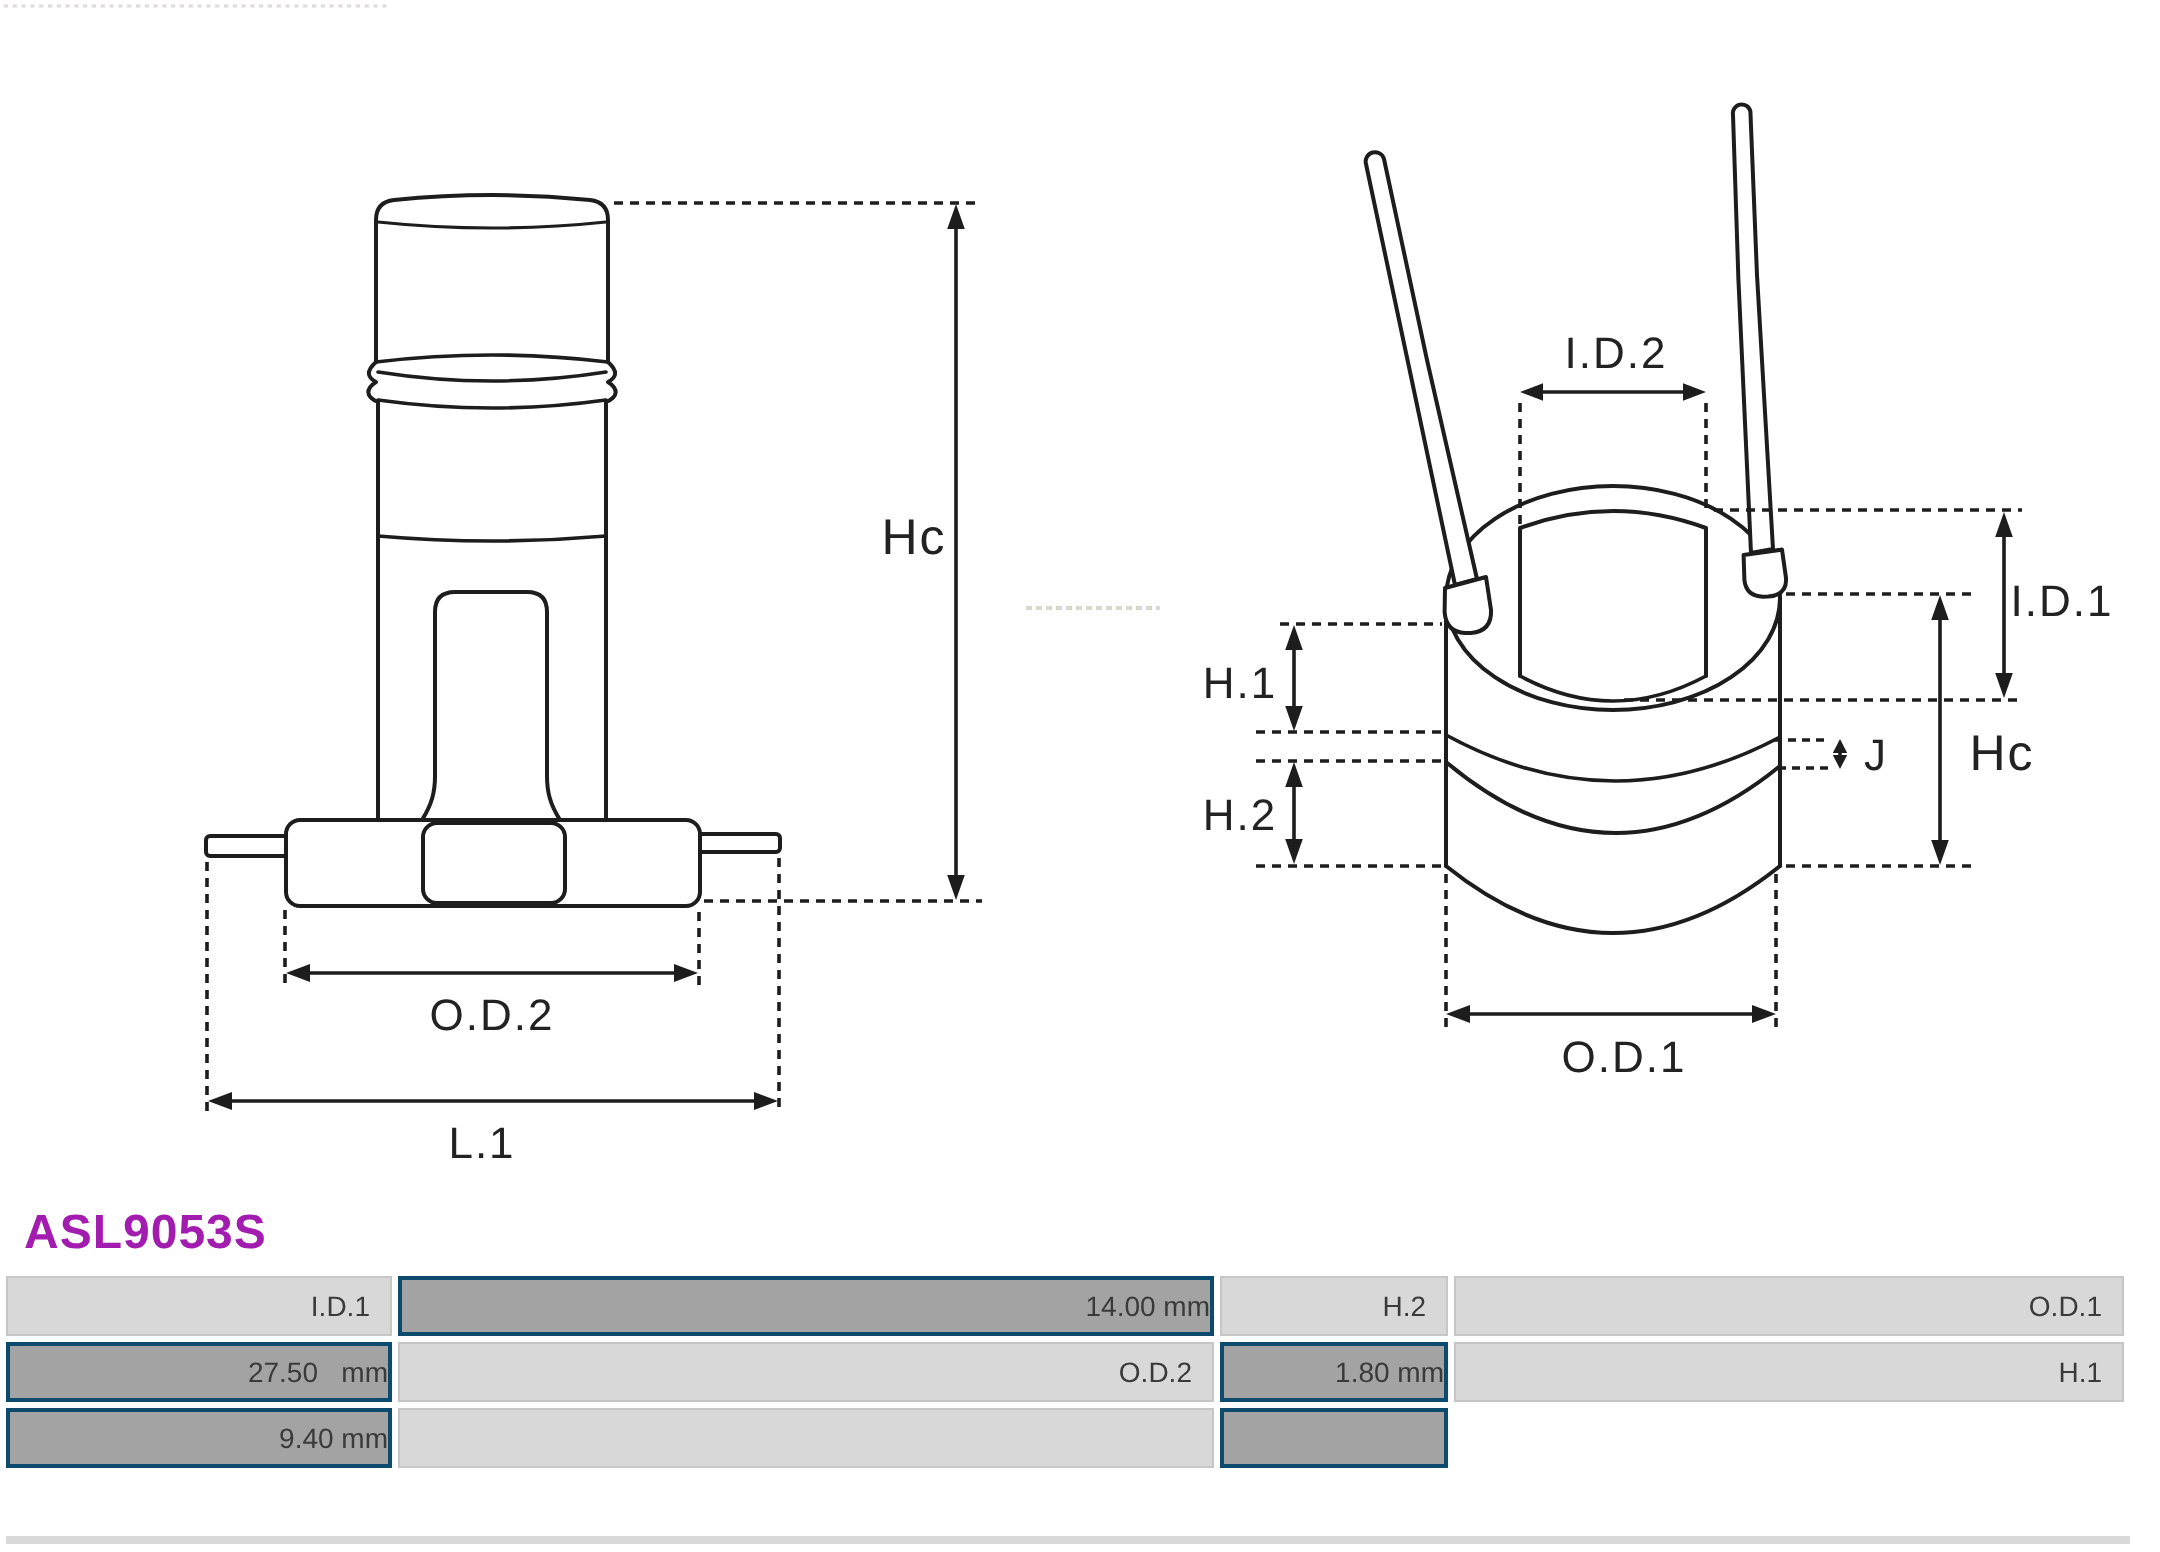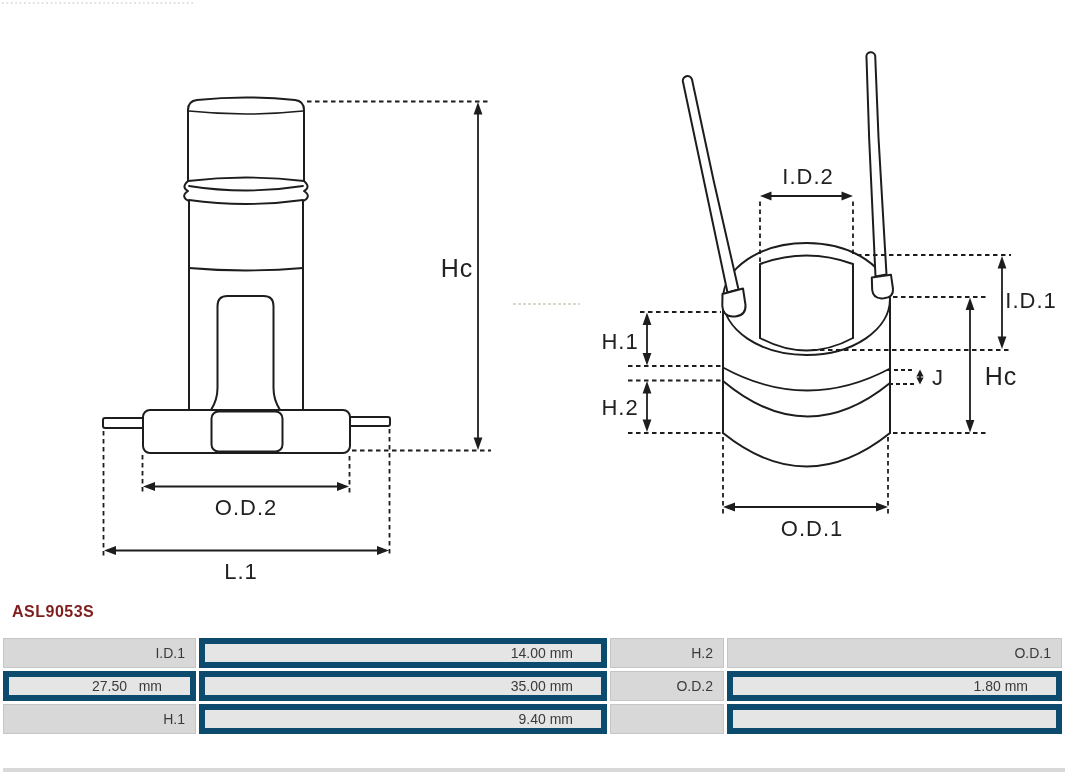--- a/index.html
+++ b/index.html
@@ -7,41 +7,41 @@
     position:relative;width:1080px;height:776px;background:#ffffff;
     font-family:"Liberation Sans", sans-serif;overflow:hidden;
   }
   svg.drawings{position:absolute;left:0;top:0;}
   .dim-label{
     font-family:"Liberation Sans", sans-serif;
     fill:#222222;letter-spacing:1px;
   }
   .part-number{
     position:absolute;left:12px;top:603px;
-    font-size:16px;font-weight:bold;letter-spacing:.5px;
-    color:#7f1d1d;
+    font-size:24px;font-weight:bold;letter-spacing:.5px;
+    color:#a21caf;
   }
   .dim-table{
     position:absolute;left:3px;top:638px;
     display:grid;
     grid-template-columns:193px 408px 114px 335px;
     grid-auto-rows:30px;
     column-gap:3px;row-gap:3px;
     font-size:14px;color:#3a3a3a;
   }
   .cell{
     box-sizing:border-box;
     display:flex;align-items:center;justify-content:flex-end;
     white-space:pre;
   }
   .cell.lbl{
     background:#d8d8d8;border:1px solid #c6c6c6;padding-right:10px;
   }
   .cell.val{
-    background:#e5e5e5;border:6px solid #0c4a6e;padding-right:28px;
+    background:#a3a3a3;border:2px solid #0c4a6e;padding-right:0;
   }
   .table-bottom-stub{
     position:absolute;left:3px;top:768px;width:1062px;height:4px;
     background:#d9d9d9;
   }
 </style>
 </head>
 <body>
 
 <div class="screen">
@@ -173,21 +173,20 @@
   <div class="part-number">ASL9053S</div>
 
   <div class="dim-table">
 
     <div class="cell lbl">I.D.1</div>
     <div class="cell val">14.00 mm</div>
     <div class="cell lbl">H.2</div>
 
     <div class="cell lbl">O.D.1</div>
     <div class="cell val">27.50 &nbsp;&nbsp;mm</div>
-    <div class="cell val">35.00 mm</div>
 
     <div class="cell lbl">O.D.2</div>
     <div class="cell val">1.80 mm</div>
 
     <div class="cell lbl">H.1</div>
     <div class="cell val">9.40 mm</div>
     <div class="cell lbl"></div>
     <div class="cell val"></div>
   </div>
 

